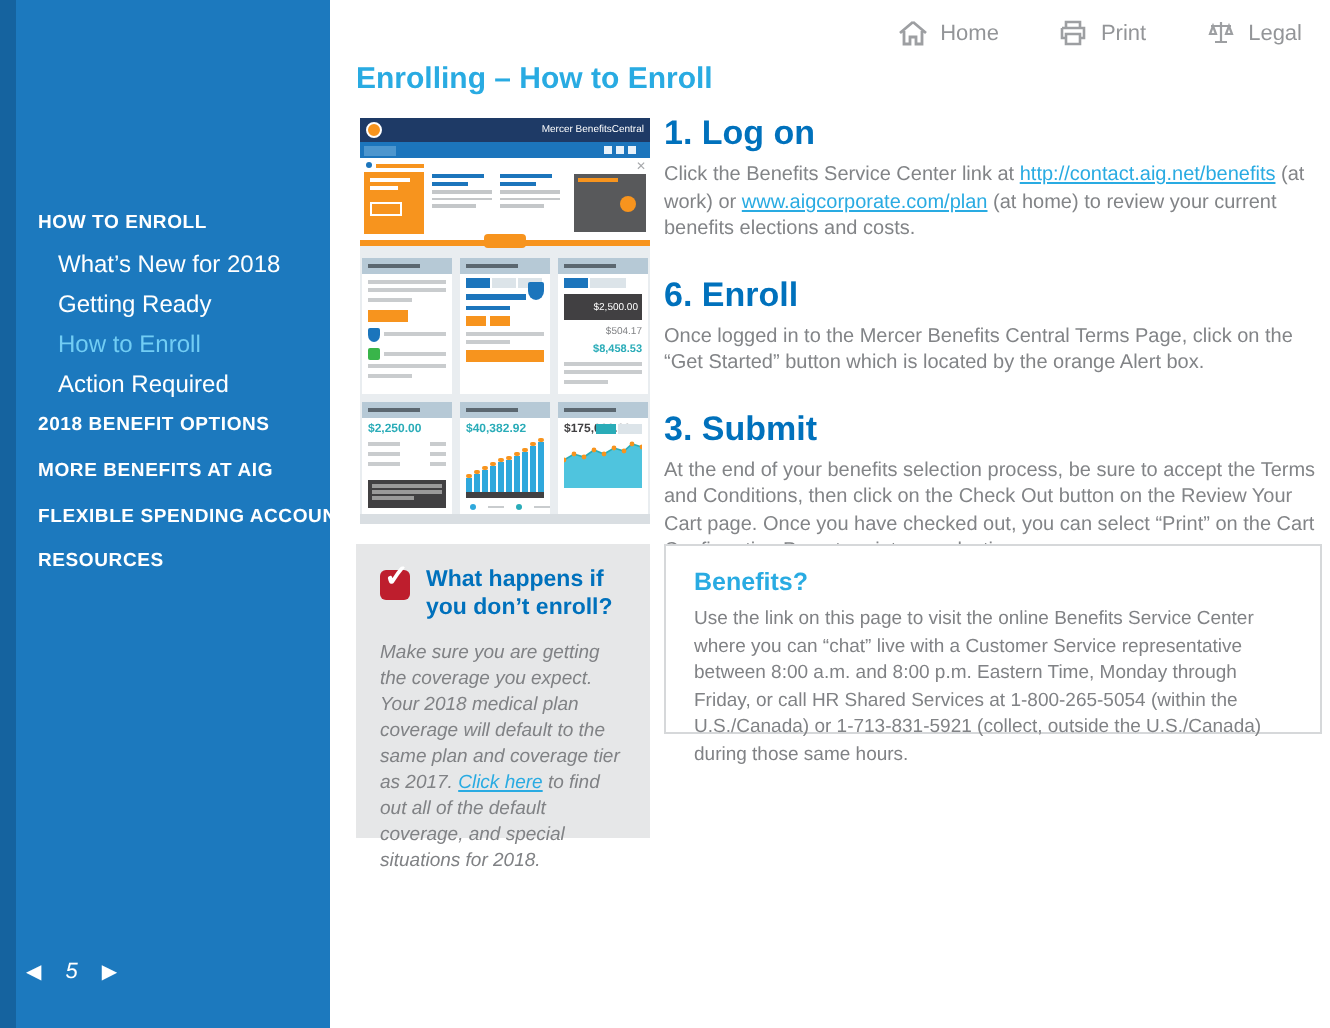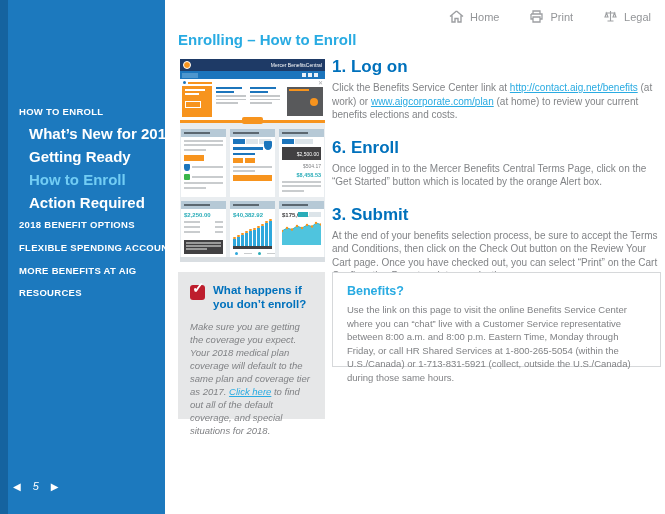--- a/index.html
+++ b/index.html
@@ -8,21 +8,21 @@
           font-family:"Liberation Sans", sans-serif; overflow:hidden; }
 
   
   .sidebar { position:absolute; left:0; top:0; width:165px; height:514px; background:#1C79BE; }
   .sidebar-stripe { position:absolute; left:0; top:0; width:8px; height:514px; background:#15639F; }
   .sidebar-title { position:absolute; left:19px; top:30px; color:#fff; font-size:16px;
                    font-weight:bold; letter-spacing:.3px; width:140px; }
   .nav { position:absolute; left:0; top:66px; width:198px;margin-top:40px; }
   .nav-section { color:#fff; font-size:9.5px; font-weight:bold; padding-left:19px;
                  letter-spacing:.3px; cursor:pointer; }
-  .nav-sub { color:#fff; font-size:15px; padding-left:29px; cursor:pointer;font-weight:bold; }
+  .nav-sub { color:#fff; font-size:12px; padding-left:29px; cursor:pointer; }
   .nav-sub.active { color:#72CDF4; }
   .pager { position:absolute; left:13px; bottom:22px; display:flex; align-items:center;
            gap:12px; color:#fff; }
   .pager .arrow { font-size:10px; cursor:pointer; }
   .pager .num { font-size:11px; font-style:italic; }
 
   
   .topbar { position:absolute; right:14px; top:10px; display:flex; gap:30px; }
   .topbar-item { display:flex; align-items:center; gap:6px; color:#939598; font-size:11px; cursor:pointer; }
   .topbar-item svg { display:block; }
@@ -133,22 +133,22 @@
 
   <div class="sidebar">
     <div class="sidebar-stripe"></div>
     <div class="nav">
       <div class="nav-section" style="margin-top:0">HOW TO ENROLL</div>
       <div class="nav-sub" style="margin-top:8px">What’s New for 2018</div>
       <div class="nav-sub" style="margin-top:6px">Getting Ready</div>
       <div class="nav-sub active" style="margin-top:6px">How to Enroll</div>
       <div class="nav-sub" style="margin-top:6px">Action Required</div>
       <div class="nav-section" style="margin-top:8px">2018 BENEFIT OPTIONS</div>
+      <div class="nav-section" style="margin-top:12px">MORE BENEFITS AT AIG</div>
       <div class="nav-section" style="margin-top:12px">FLEXIBLE SPENDING ACCOUNTS</div>
-      <div class="nav-section" style="margin-top:12px">MORE BENEFITS AT AIG</div>
       <div class="nav-section" style="margin-top:11px">RESOURCES</div>
     </div>
     <div class="pager">
       <span class="arrow">◀</span>
       <span class="num">5</span>
       <span class="arrow">▶</span>
     </div>
   </div>
 
   <div class="topbar">

